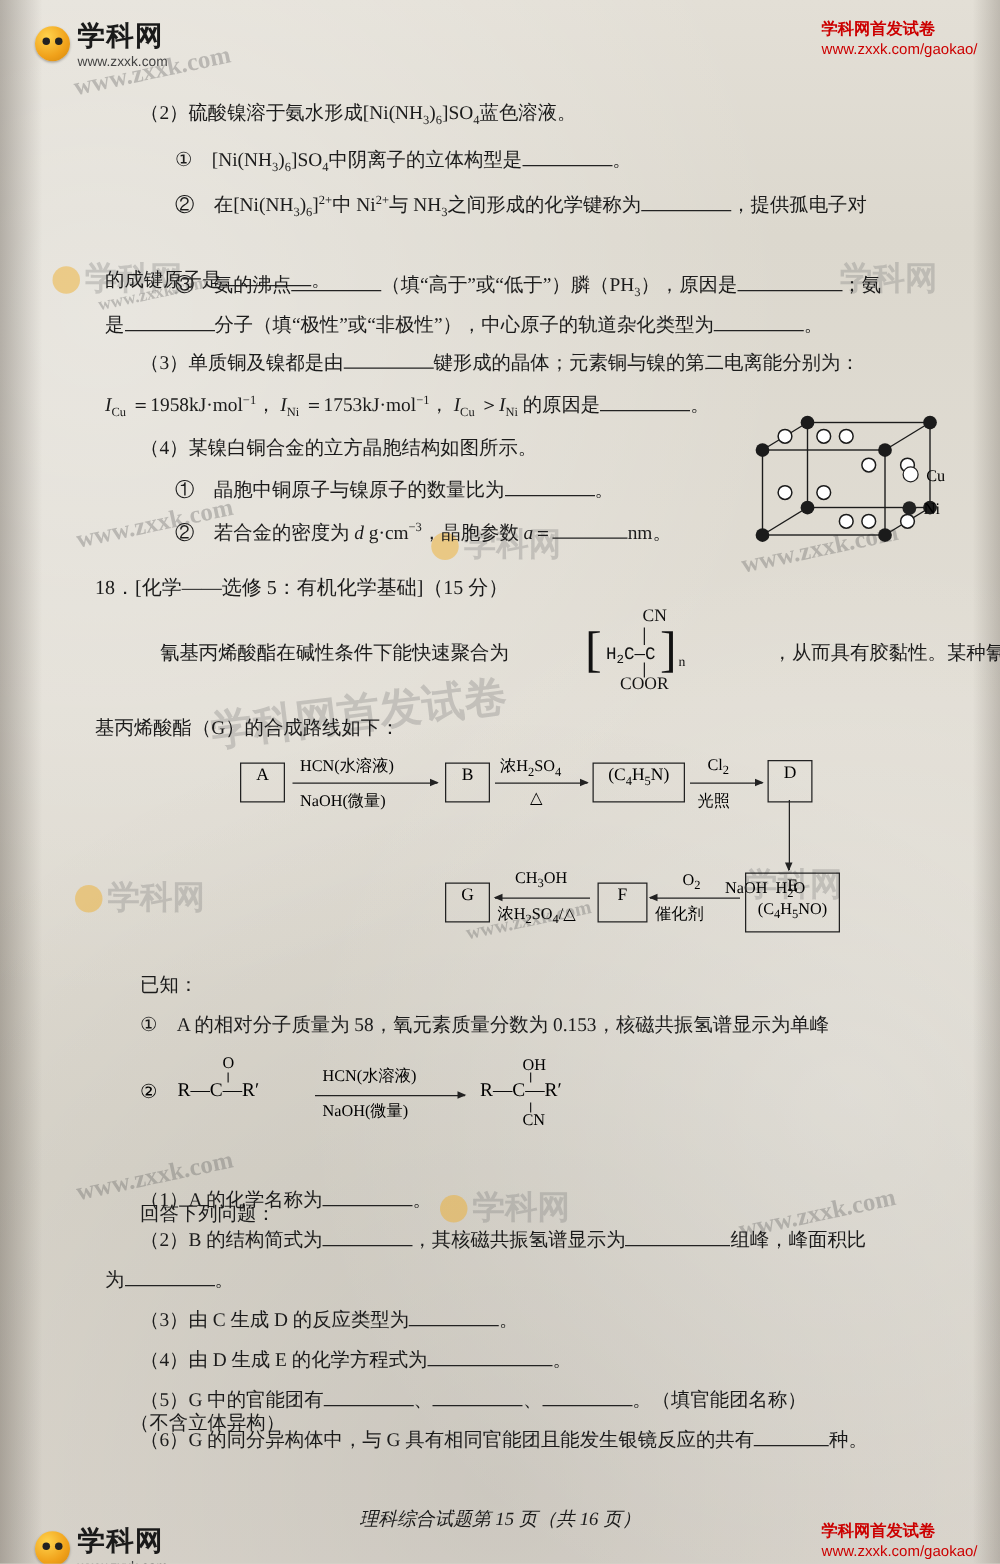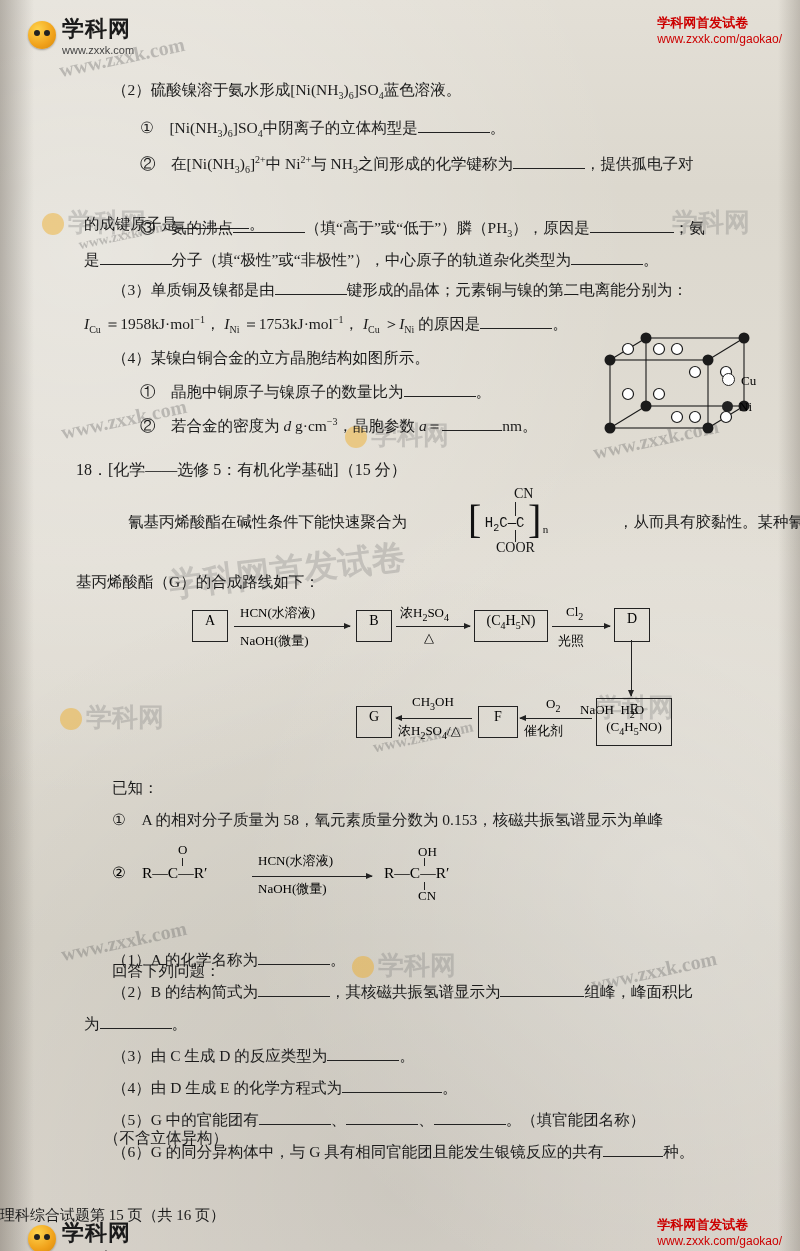--- a/index.html
+++ b/index.html
@@ -102,21 +102,21 @@
   .arw-lbl.below{font-size:13px;}
 
   
   .arwL{position:absolute;height:1.2px;background:#222;}
   .arwL:after{
     content:"";position:absolute;left:-1px;top:-3.2px;
     border-right:7px solid #222;border-top:3.5px solid transparent;border-bottom:3.5px solid transparent;
   }
 
   .footer-center{
-    position:absolute;left:0;width:800px;font-size:15px;color:#1b1b1b;
+    position:absolute;left:0;width:800px;text-align:center;font-size:15px;color:#1b1b1b;font-style:italic;
   }
   .foot-red{color:#c00;font-family:"Liberation Sans",sans-serif;font-size:12px;}
   .foot-cn{font-size:12px;color:#111;}
   .edge-shadow{
     position:absolute;left:0;top:0;width:34px;height:1251px;
     background:linear-gradient(90deg,rgba(60,50,40,.30),rgba(60,50,40,0));
     z-index:4;pointer-events:none;
   }
   .edge-shadow-r{
     position:absolute;right:0;top:0;width:22px;height:1251px;

